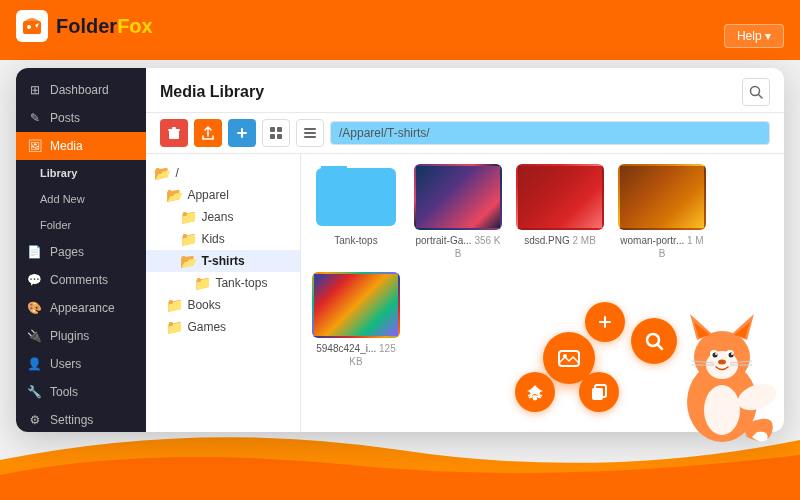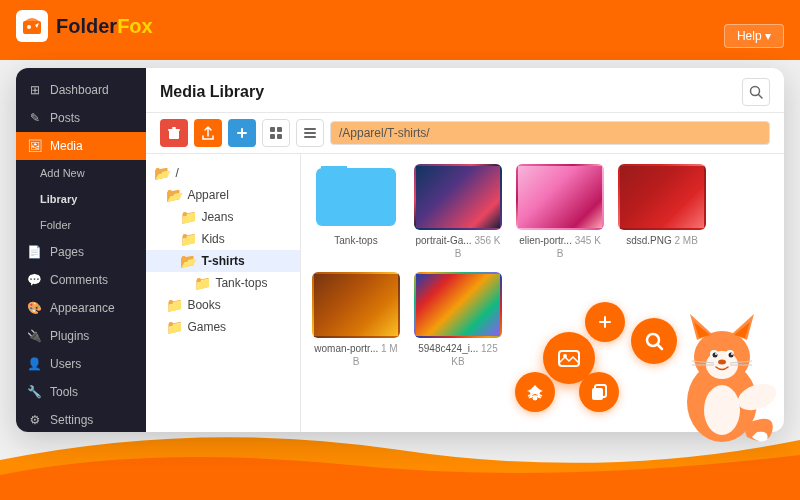--- a/index.html
+++ b/index.html
@@ -164,21 +164,21 @@
       display: flex; align-items: center; justify-content: center;
       cursor: pointer;
       font-size: 14px;
     }
     .toolbar-btn.red { background: #e74c3c; color: white; }
     .toolbar-btn.orange { background: #ff6a00; color: white; }
     .toolbar-btn.blue { background: #3498db; color: white; }
     .toolbar-btn.outline { border: 1px solid #ddd; color: #666; background: white; }
     .toolbar-path {
       flex: 1;
-      background: #fdba74;
+      background: #7dd3fc;
       border: 1px solid #e0e0e0;
       border-radius: 4px;
       padding: 4px 8px;
       font-size: 12px;
       color: #555;
     }
 
     
     .file-area {
       display: flex;
@@ -285,25 +285,25 @@
       <span>Dashboard</span>
     </div>
     <div class="sidebar-item">
       <span class="sidebar-icon">✎</span>
       <span>Posts</span>
     </div>
     <div class="sidebar-item active">
       <span class="sidebar-icon">🖼</span>
       <span>Media</span>
     </div>
+    <div class="sidebar-item sub" style="color:#ddd;font-weight:600;">
+      <span>Library</span>
+    </div>
     <div class="sidebar-item sub">
       <span>Add New</span>
-    </div>
-    <div class="sidebar-item sub" style="color:#ddd;font-weight:600;">
-      <span>Library</span>
     </div>
     <div class="sidebar-item sub">
       <span>Folder</span>
     </div>
     <div class="sidebar-item">
       <span class="sidebar-icon">📄</span>
       <span>Pages</span>
     </div>
     <div class="sidebar-item">
       <span class="sidebar-icon">💬</span>
@@ -436,24 +436,20 @@
             </div>
           </div>
           <span class="file-name">Tank-tops</span>
         </div>
 
         <div class="file-item">
           <div class="file-thumb img-portrait" style="background:linear-gradient(135deg,#0f3460 0%,#533483 40%,#e94560 80%,#16213e 100%);"></div>
           <span class="file-name">portrait-Ga... <span style="color:#999;">356 KB</span></span>
         </div>
 
-        <div class="file-item">
-          <div class="file-thumb" style="background:linear-gradient(135deg,#f8b4d9 0%,#f472b6 40%,#be185d 80%,#fda4af 100%);"></div>
-          <span class="file-name">elien-portr... <span style="color:#999;">345 KB</span></span>
-        </div>
 
         <div class="file-item">
           <div class="file-thumb" style="background:linear-gradient(135deg,#991b1b 0%,#b91c1c 40%,#dc2626 70%,#f87171 100%);"></div>
           <span class="file-name">sdsd.PNG <span style="color:#999;">2 MB</span></span>
         </div>
 
         <div class="file-item">
           <div class="file-thumb" style="background:linear-gradient(135deg,#78350f 0%,#b45309 40%,#d97706 70%,#fbbf24 100%);"></div>
           <span class="file-name">woman-portr... <span style="color:#999;">1 MB</span></span>
         </div>

